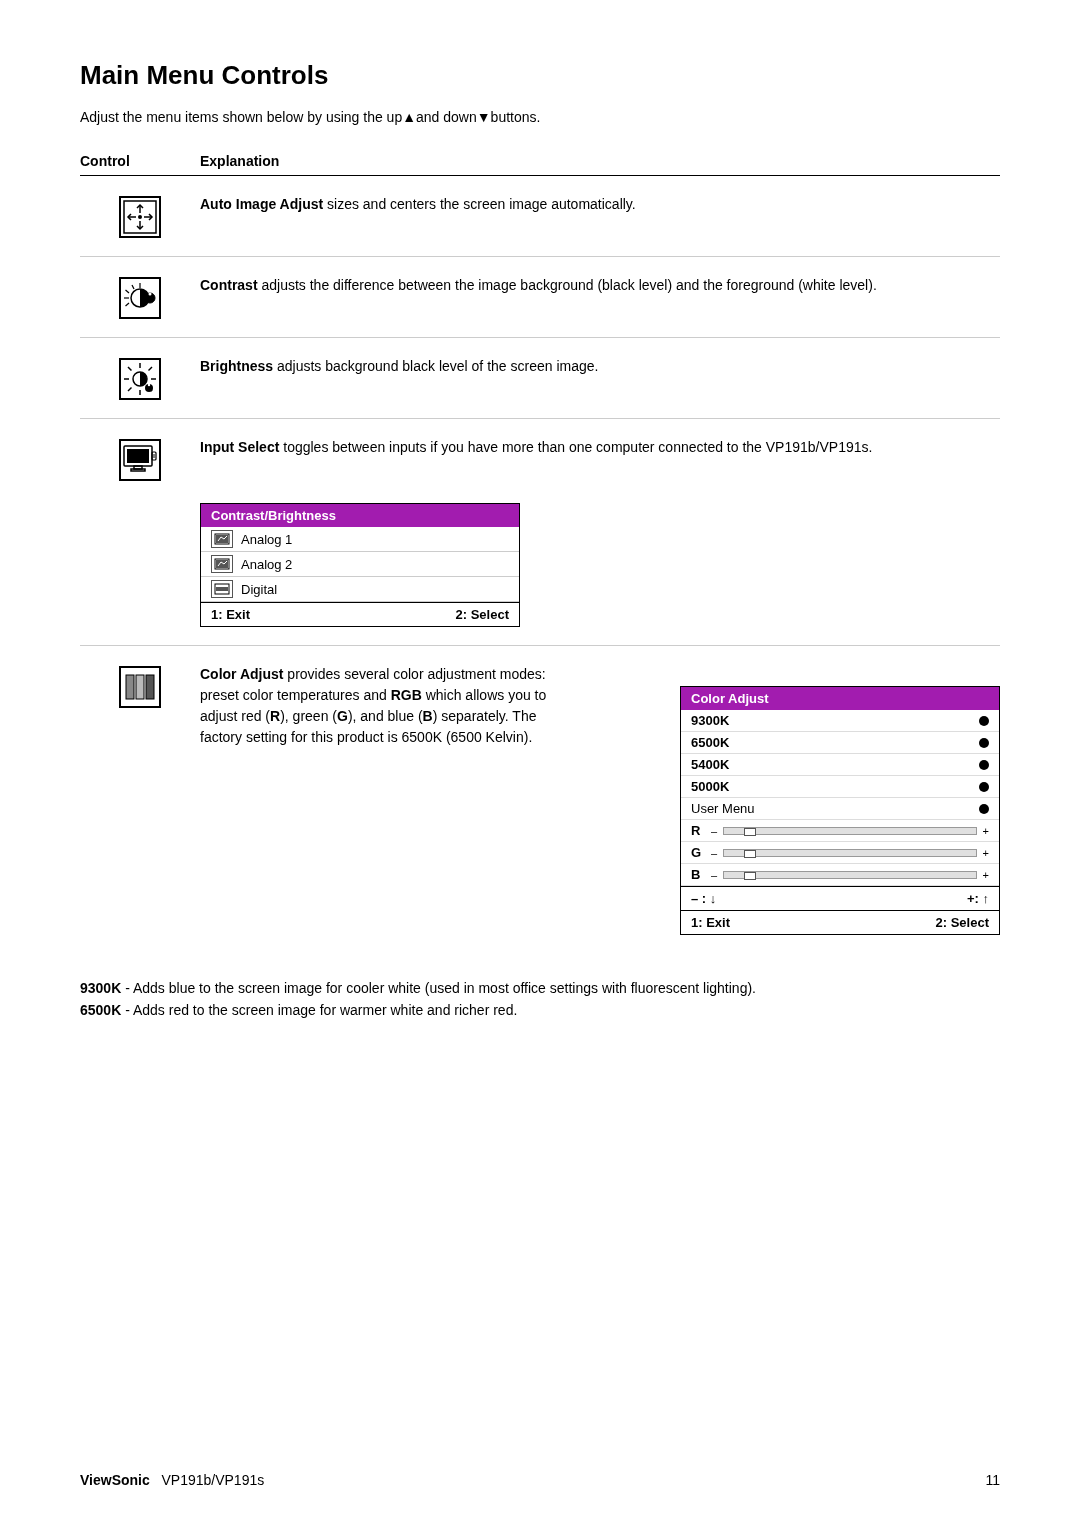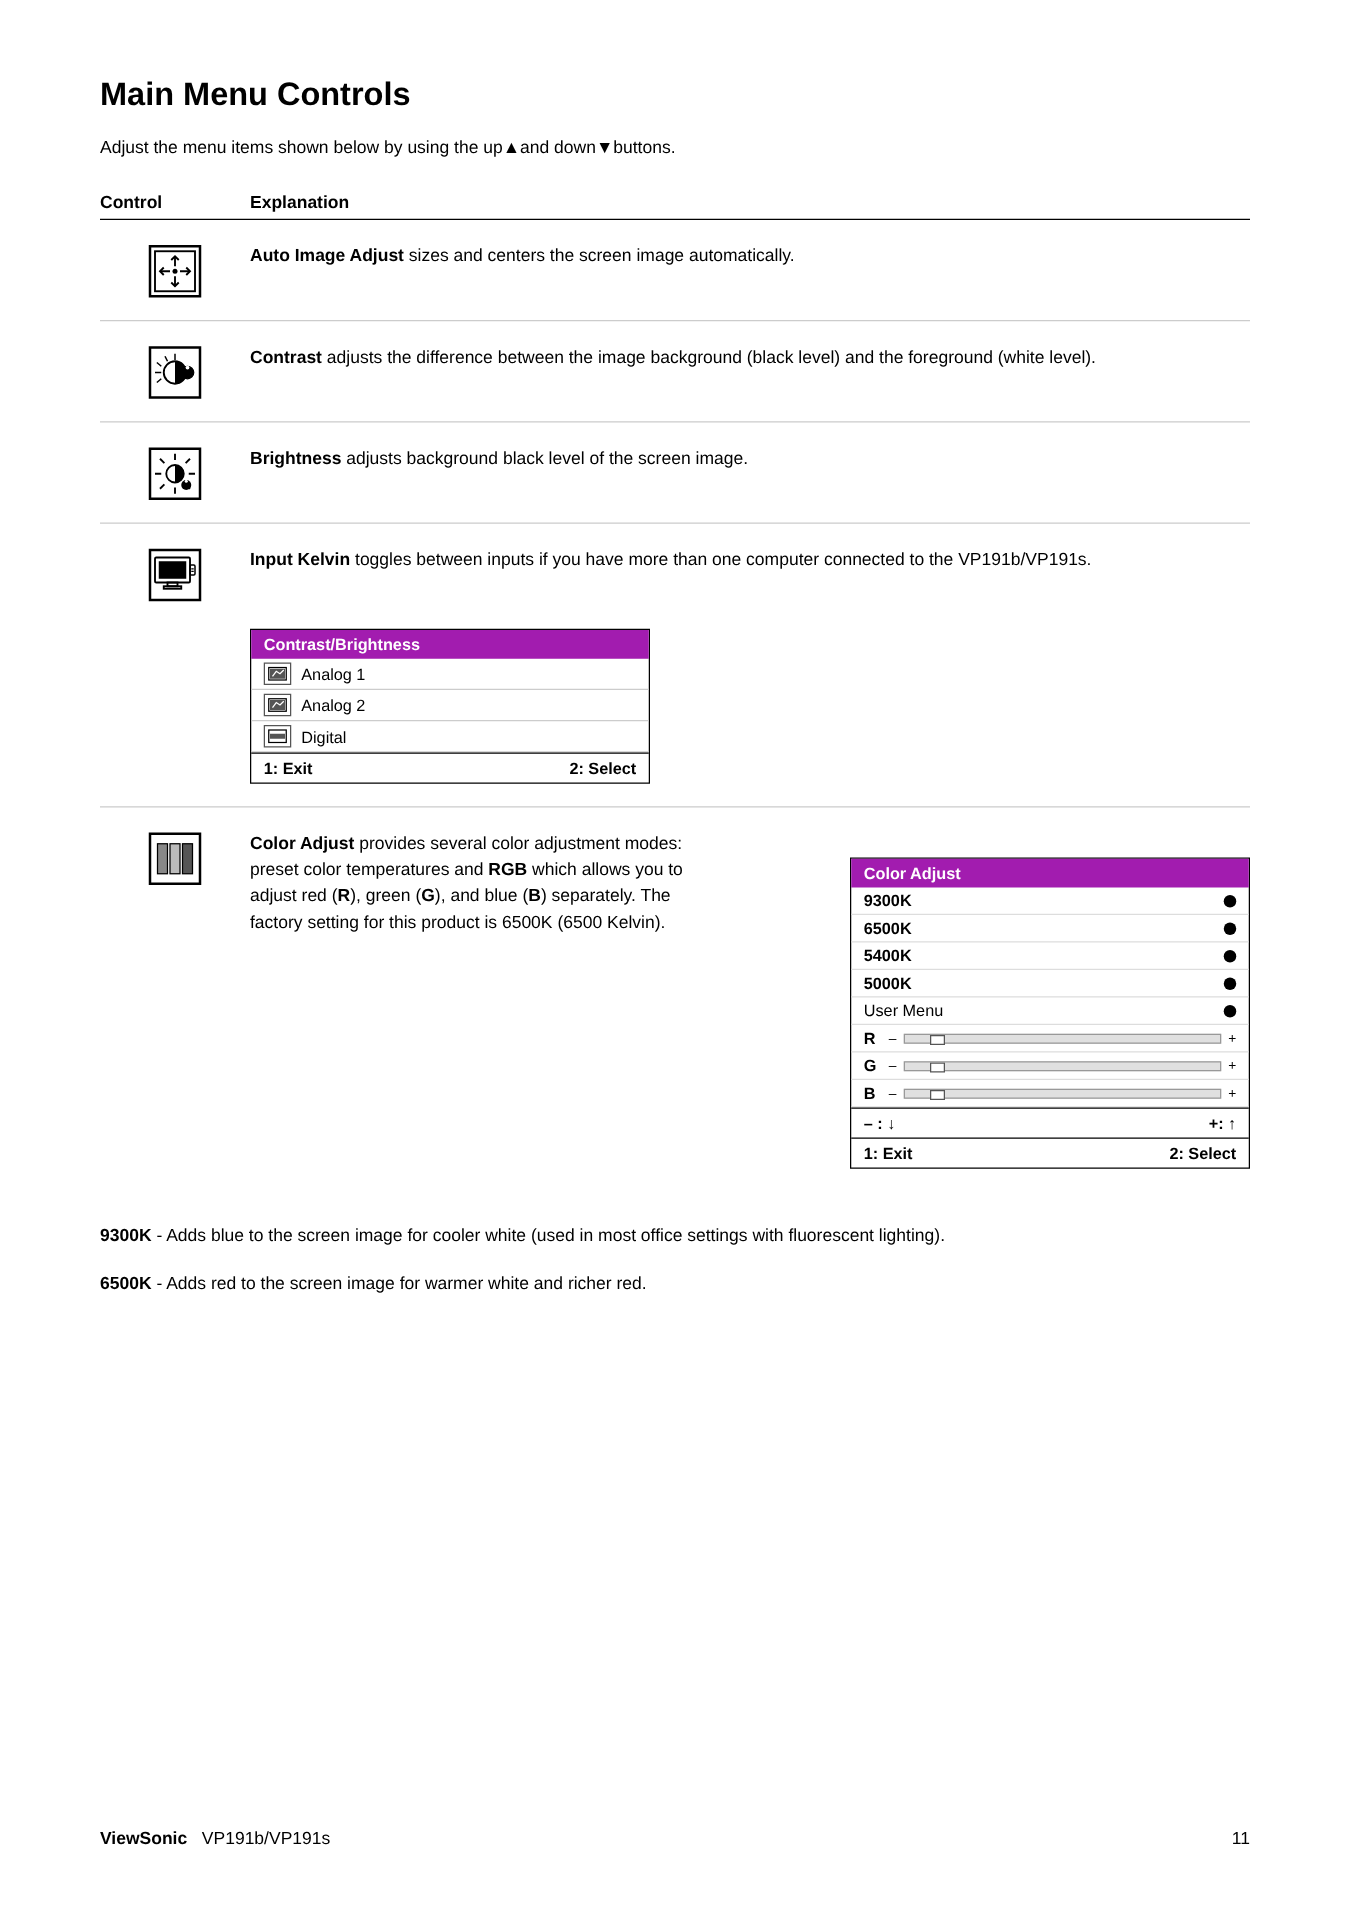--- a/index.html
+++ b/index.html
@@ -320,21 +320,21 @@
           <rect x="12" y="24" width="8" height="3" fill="none" stroke="#000" stroke-width="1.5"></rect>
           <rect x="9" y="27" width="14" height="2" fill="none" stroke="#000" stroke-width="1.5"></rect>
 
           <rect x="30" y="10" width="4" height="8" rx="1" fill="none" stroke="#000" stroke-width="1.2"></rect>
           <line x1="31" y1="13" x2="33" y2="13" stroke="#000" stroke-width="1"></line>
           <line x1="31" y1="15" x2="33" y2="15" stroke="#000" stroke-width="1"></line>
         </svg>
       </div>
     </div>
     <div class="entry-text">
-      <b>Input Kelvin</b> toggles between inputs if you have more than one computer connected to the VP191b/VP191s.
+      <b>Input Select</b> toggles between inputs if you have more than one computer connected to the VP191b/VP191s.
     </div>
   </div>
 
   <div style="margin-left: 120px; margin-top: 10px;">
     <div class="osd-box">
       <div class="osd-title">Contrast/Brightness</div>
       <div class="osd-row">
         <div class="osd-row-icon">
           <svg width="16" height="12" viewBox="0 0 16 12">
               <rect x="1" y="1" width="14" height="10" fill="none" stroke="#000" stroke-width="1"></rect>
@@ -445,28 +445,28 @@
       </div>
       <div class="osd-footer">
         <span>1: Exit</span>
         <span>2: Select</span>
       </div>
     </div>
   </div>
 </div>
 
 <div class="extra-text">
-  <p style="margin-bottom:16px;">
+  <p style="margin-bottom:0;">
     <b>9300K</b> - Adds blue to the screen image for cooler white (used in most office settings with fluorescent lighting).
   </p>
   <p>
     <b>6500K</b> - Adds red to the screen image for warmer white and richer red.
   </p>
 </div>
 
-<div style="position:absolute; bottom:50px; left:80px; right:80px; display:flex; justify-content:space-between; align-items:center;">
+<div style="position:absolute; bottom:40px; left:80px; right:80px; display:flex; justify-content:space-between; align-items:center;">
   <div>
     <b>ViewSonic</b>
     &nbsp;
     <span>VP191b/VP191s</span>
   </div>
   <div>11</div>
 </div>
 
 </body></html>

